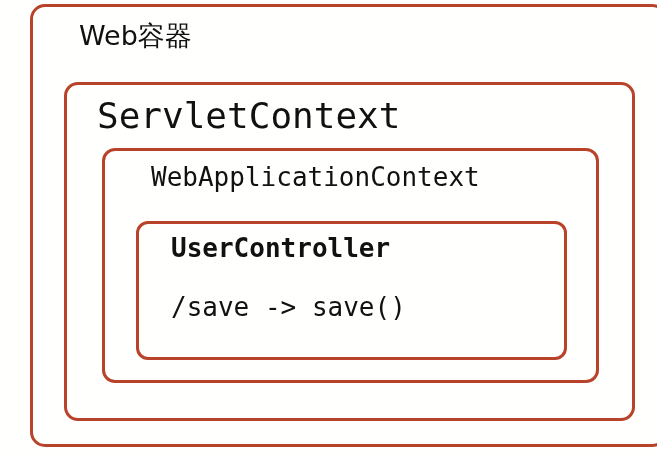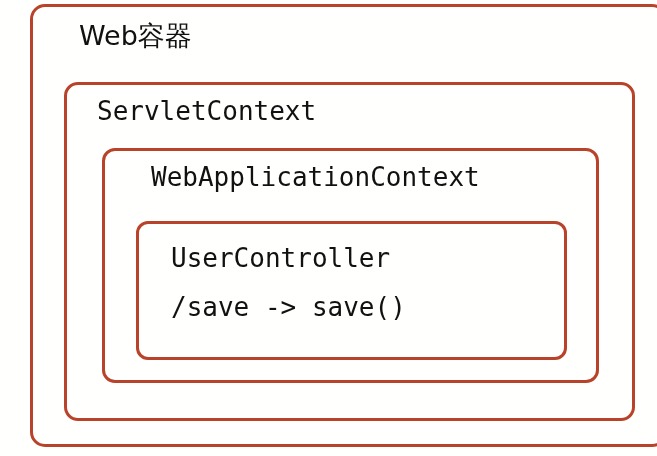--- a/index.html
+++ b/index.html
@@ -76,35 +76,36 @@
     top: 22px;
     font-family: "DejaVu Sans", sans-serif;
     font-size: 27px;
     letter-spacing: 0px;
   }
 
   .label-servlet-context {
     left: 77px;
     top: 98px;
     font-family: "DejaVu Sans Mono", monospace;
-    font-size: 26px;
+    font-size: 36px;
   }
 
   .label-wac {
     left: 131px;
     top: 164px;
     font-family: "DejaVu Sans Mono", monospace;
     font-size: 26px;
   }
 
   .label-user-controller {
     left: 151px;
-    top: 245px;
+    top: 235px;
     font-family: "DejaVu Sans Mono", monospace;
     font-size: 26px;
+    font-weight: bold;
   }
 
   .label-route {
     left: 151px;
     top: 294px;
     font-family: "DejaVu Sans Mono", monospace;
     font-size: 26px;
   }
 </style>
 </head>

